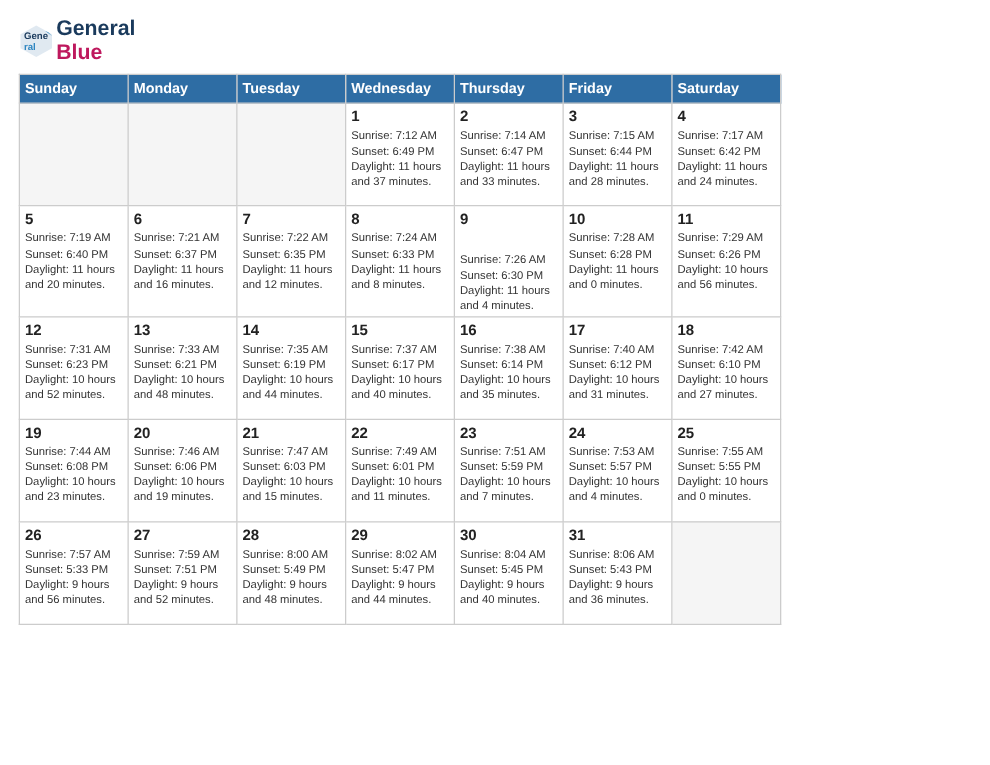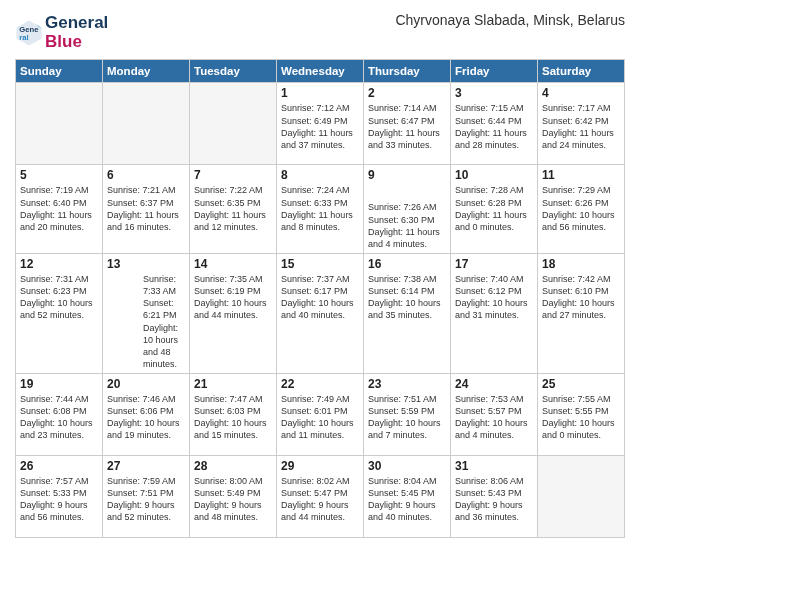--- a/index.html
+++ b/index.html
@@ -93,21 +93,20 @@
         <text x="6" y="18" font-size="11" font-weight="bold" fill="#1a3a5c" font-family="Arial">Gene</text>
         <text x="6" y="30" font-size="11" font-weight="bold" fill="#2e86c1" font-family="Arial">ral</text>
         <polygon points="30,8 38,14 34,10" fill="#2e86c1"></polygon>
       </svg>
       <div>
         <div style="font-size:17px;font-weight:bold;color:#1a3a5c;line-height:1.1;">General</div>
         <div style="font-size:17px;font-weight:bold;color:#be185d;line-height:1.1;">Blue</div>
       </div>
     </div>
     <div class="title-block">
-      <div class="subtitle">Chyrvonaya Slabada, Minsk, Belarus</div>
     </div>
   </div>
 
   <table>
     <thead>
       <tr>
       <th>Sunday</th>
           <th>Monday</th>
           <th>Tuesday</th>
           <th>Wednesday</th>
@@ -204,21 +203,21 @@
         <tr>
           <td>
             <span class="day-number">12</span>
             <div class="cell-text" style="white-space: pre-line;">Sunrise: 7:31 AM
 Sunset: 6:23 PM
 Daylight: 10 hours
 and 52 minutes.</div>
           </td>
           <td>
             <span class="day-number">13</span>
-            <div class="cell-text" style="white-space: pre-line; margin-left: 36px;">Sunrise: 7:33 AM
+            <div class="cell-text" style="white-space: pre-line;">Sunrise: 7:33 AM
 Sunset: 6:21 PM
 Daylight: 10 hours
 and 48 minutes.</div>
           </td>
           <td>
             <span class="day-number">14</span>
             <div class="cell-text" style="white-space: pre-line;">Sunrise: 7:35 AM
 Sunset: 6:19 PM
 Daylight: 10 hours
 and 44 minutes.</div>

